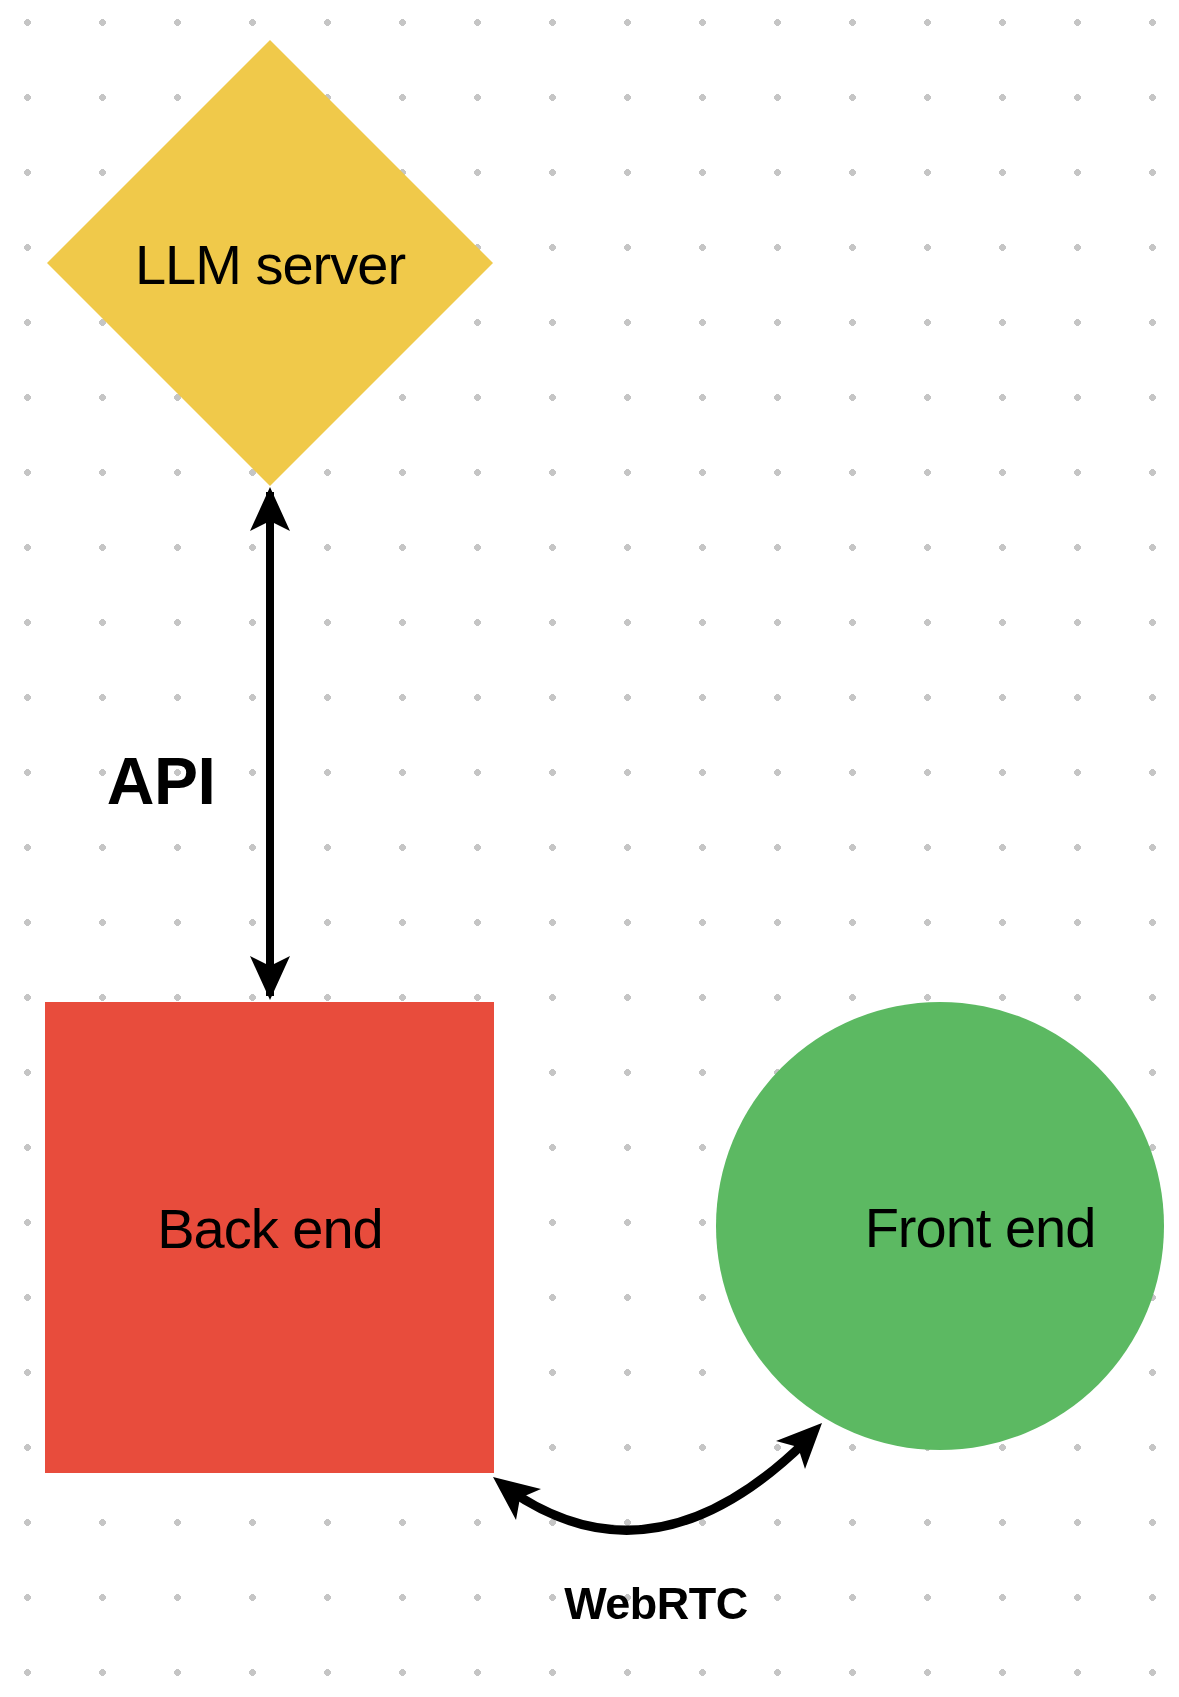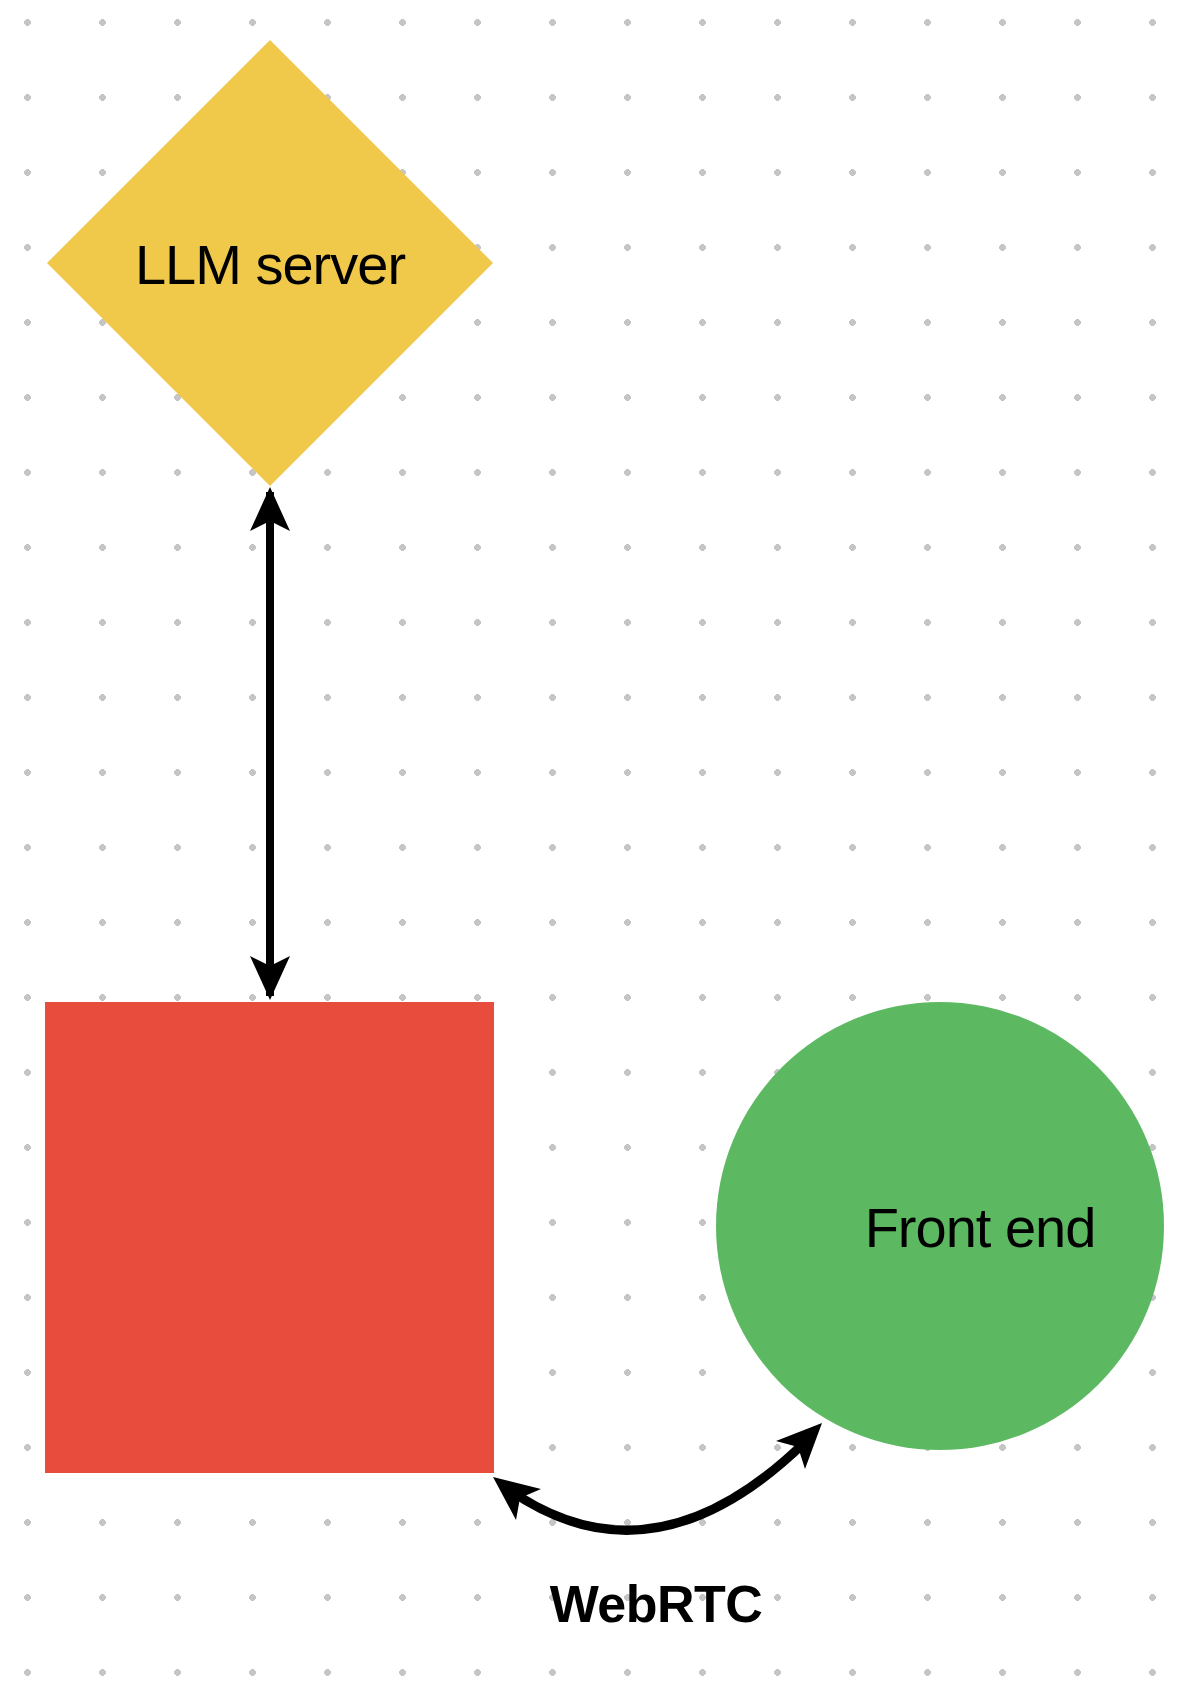--- a/index.html
+++ b/index.html
@@ -34,21 +34,21 @@
   .node-label {
     font-size: 56px;
     font-weight: 400;
     letter-spacing: -1px;
   }
   .edge-label {
     font-weight: 700;
     letter-spacing: -0.5px;
   }
   .edge-label.api { font-size: 66px; }
-  .edge-label.webrtc { font-size: 52px; }
+  .edge-label.webrtc { font-size: 45px; }
 
   .label.llm      { left: 270px; top: 264px; }
   .label.backend  { left: 270px; top: 1228px; }
   .label.frontend { left: 939px; top: 1227px; margin-left: 41px; }
   .label.api      { left: 161px; top: 781px; }
   .label.webrtc   { left: 656px; top: 1604px; }
 </style>
 </head>
 <body>
 
@@ -70,19 +70,21 @@
 
     <g>
       <path d="M 505 1487 Q 651 1592 805 1442" fill="none" stroke-width="9" stroke="#000000"></path>
       <polygon points="493,1477 541,1489 520,1498 516,1520" fill="#000000"></polygon>
       <polygon points="822,1423 805,1469 798,1447 776,1441" fill="#000000"></polygon>
     </g>
   </svg>
 
   <div class="label node-label llm">LLM server</div>
 
+  <div class="label node-label backend">Back end</div>
 
   <div class="label node-label frontend">Front end</div>
 
+  <div class="label edge-label api">API</div>
 
   <div class="label edge-label webrtc">WebRTC</div>
 
 </div>
 
 </body></html>

